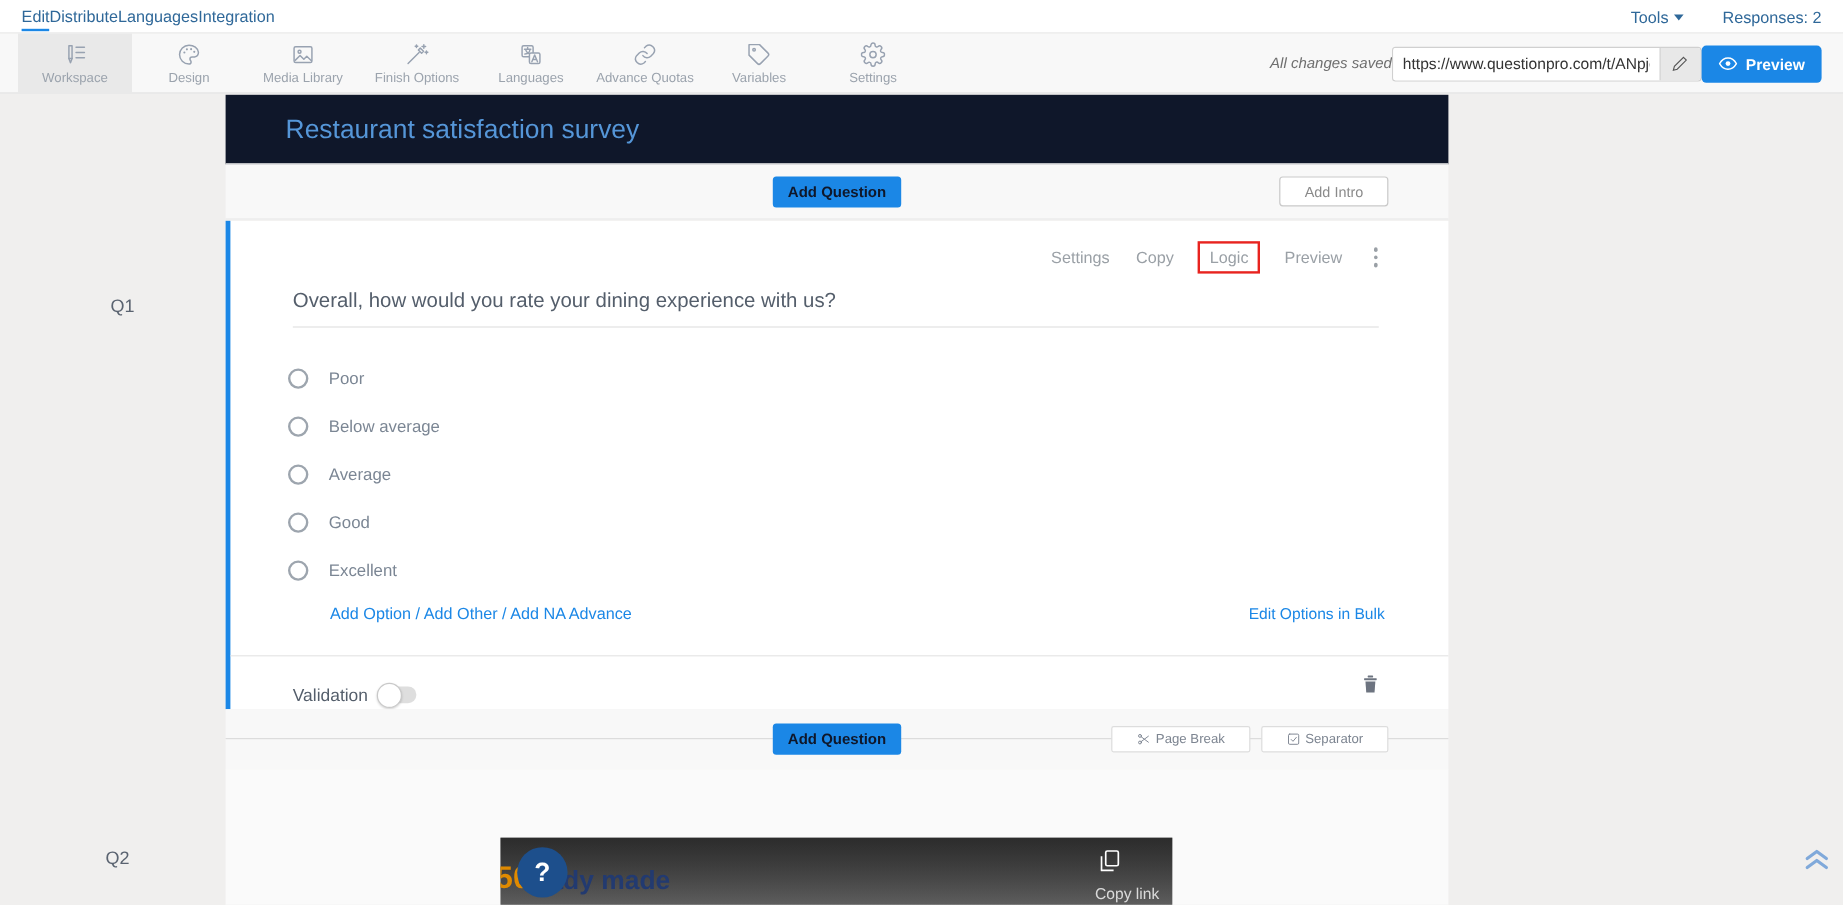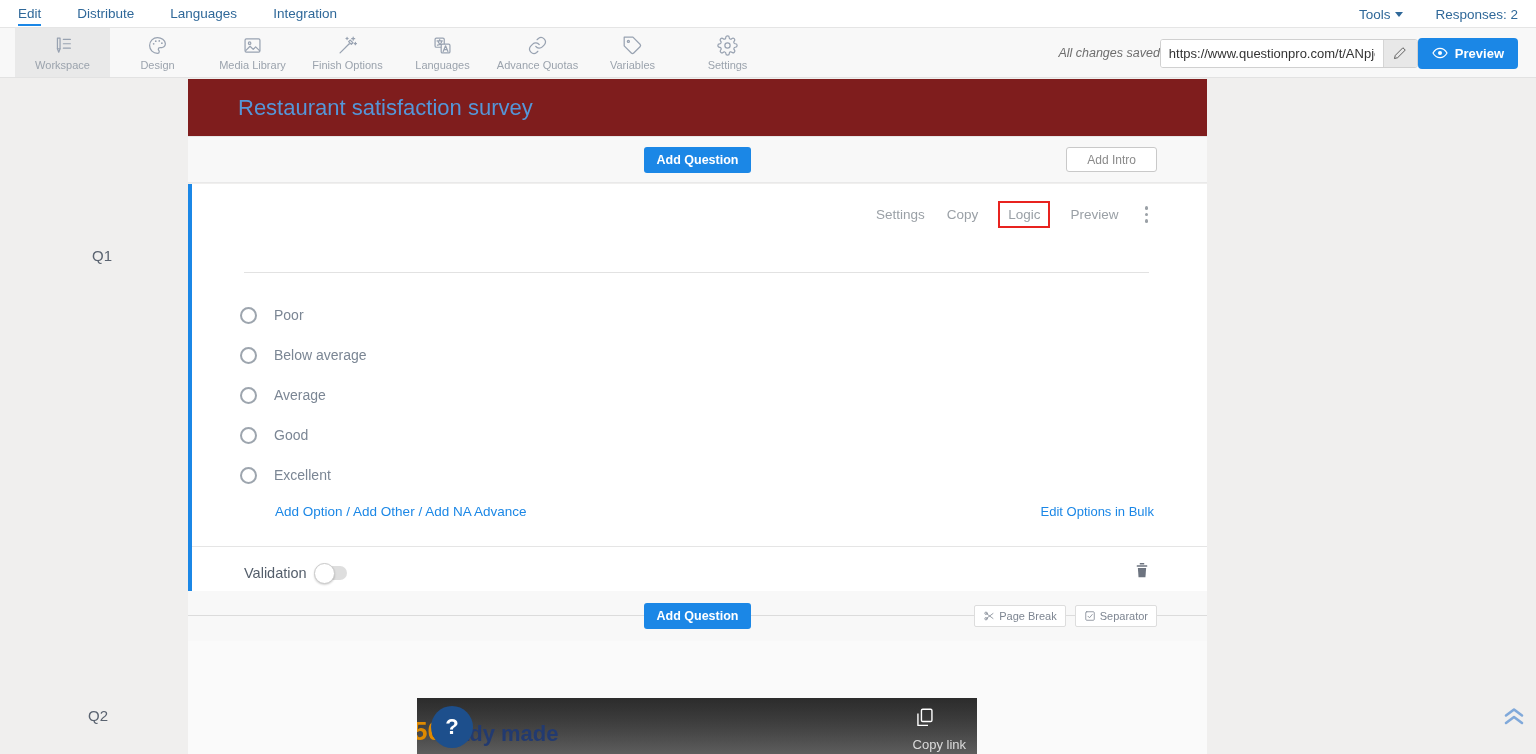--- a/index.html
+++ b/index.html
@@ -3,21 +3,21 @@
 <meta charset="utf-8">
 <style>
   * { margin:0; padding:0; box-sizing:border-box; }
   html,body { width:1536px; height:754px; overflow:hidden; }
   body { font-family:"Liberation Sans", sans-serif; background:#f0efee; color:#545e6b; }
   .screen { position:relative; width:1536px; height:754px; overflow:hidden; }
 
   
   .topnav { position:relative; height:28px; background:#fff; border-bottom:1px solid #e5e5e5;
             display:flex; align-items:center; padding:0 18px; }
-  .nav-left { display:flex; gap:36px; }
+  .nav-left { display:flex; }
   .nav-item { font-size:13.5px; color:#2f6899; cursor:pointer; padding:4px 0 3px; }
   .nav-item.active { border-bottom:2px solid #1b87e6; }
   .nav-right { margin-left:auto; display:flex; gap:32px; align-items:center; }
   .nav-right .nav-item { display:flex; align-items:center; gap:5px; }
   .caret-down { width:0; height:0; border-left:4px solid transparent; border-right:4px solid transparent;
                 border-top:5px solid #2f6899; display:inline-block; }
 
   
   .toolbar { position:relative; height:50px; background:#f8f8f8; border-bottom:1px solid #e2e2e2;
              display:flex; align-items:stretch; }
@@ -42,28 +42,28 @@
   .preview-btn svg { width:16px; height:16px; stroke:#fff; fill:none; stroke-width:1.8; }
 
   
   .main { position:absolute; top:79px; left:0; right:0; bottom:0; }
   .content { position:absolute; left:188px; top:0; width:1019px; bottom:0; }
 
   .qlabel { position:absolute; font-size:15px; color:#5a6370; }
   .qlabel.q1 { left:92px; top:168px; }
   .qlabel.q2 { left:88px; top:628px; }
 
-  .title-card { height:58px; background:#7f1d1d; border-bottom:1px solid #e7e7e7;
+  .title-card { height:58px; background:#0f172a; border-bottom:1px solid #e7e7e7;
                 display:flex; align-items:center; padding-left:50px; }
   .survey-title { font-size:22px; color:#5596d8; }
 
   .addrow { position:relative; height:46px; background:#f8f8f8; display:flex; align-items:center;
             justify-content:center; }
   .addrow1 { border-bottom:1px solid #e9e9e9; }
-  .btn-primary { background:#1b87e6; color:#ffffff; font-size:12.5px; font-weight:bold; border:none;
+  .btn-primary { background:#1b87e6; color:#0f172a; font-size:12.5px; font-weight:bold; border:none;
                  border-radius:3px; padding:6px 13px; cursor:pointer; position:relative; z-index:1; }
   .btn-ghost { position:absolute; right:50px; top:10px; height:25px; padding:0 20px; background:#fff;
                border:1px solid #c9c9c9; border-radius:3px; color:#8a8a8a; font-size:12px; cursor:pointer; }
 
   .qcard { position:relative; margin-top:1px; height:407px; background:#fff; border-left:4px solid #1b87e6; }
   .q-actions { position:absolute; top:20px; right:55px; display:flex; align-items:center; gap:22px;
                font-size:13.5px; color:#9aa0a6; }
   .q-action { cursor:pointer; }
   .q-action.logic-highlight { border:2px solid #e8231f; padding:4px 8px; margin:-6px -2px; }
   .kebab { display:flex; flex-direction:column; gap:3px; cursor:pointer; padding:2px 4px; }
@@ -76,33 +76,33 @@
   .option { height:40px; display:flex; align-items:center; cursor:pointer;text-align:center; }
   .radio { width:17px; height:17px; border:2px solid #9da5ae; border-radius:50%; background:#fff; flex:none; }
   .option-label { margin-left:17px; font-size:14px; color:#7b8694; }
 
   .opt-links { position:absolute; top:320px; left:83px; font-size:13.5px; color:#1b87e6; }
   .opt-links span { cursor:pointer; }
   .opt-links .sep { cursor:default; }
   .edit-bulk { position:absolute; top:320px; right:53px; font-size:13px; color:#1b87e6; cursor:pointer; }
 
   .q-divider { position:absolute; top:362px; left:0; right:0; border-top:1px solid #e5e5e5; }
-  .validation-row { position:absolute; top:372px; left:52px; height:34px; display:flex; align-items:center; }
+  .validation-row { position:absolute; top:388px; left:52px; height:34px; display:flex; }
   .validation-label { font-size:14.5px; color:#545e6b; margin-right:10px; }
   .toggle { width:30px; height:14px; background:#dedede; border-radius:8px; position:relative; cursor:pointer; }
   .toggle::after { content:""; position:absolute; left:-3px; top:-3px; width:19px; height:19px;
                    background:#fff; border:1px solid #c9c9c9; border-radius:50%;
                    box-shadow:0 1px 2px rgba(0,0,0,.18); }
   .trash-btn { position:absolute; top:376px; right:56px; width:18px; height:20px; cursor:pointer; }
   .trash-btn svg { width:18px; height:20px; fill:#6d7480; }
 
   .addrow2 { height:50px; }
   .addrow2::before { content:""; position:absolute; left:0; right:0; top:24px; border-top:1px solid #dcdcdc; }
   .break-btns { position:absolute; right:50px; top:14px; display:flex; gap:9px; z-index:1; }
-  .mini-btn { height:22px; padding:0 8px; background:#fff; border:1px solid #ddd; border-radius:2px;
+  .mini-btn { height:22px; padding:0 20px; background:#fff; border:1px solid #ddd; border-radius:2px;
               color:#7d8591; font-size:11px; display:flex; align-items:center; gap:4px; cursor:pointer; }
   .mini-btn svg { width:12px; height:12px; stroke:#7d8591; fill:none; stroke-width:1.6;
                   stroke-linecap:round; stroke-linejoin:round; }
 
   .q2card { position:relative; height:160px; background:#fafafa; }
   .video { position:absolute; left:229px; top:57px; width:560px; height:150px; overflow:hidden;
            background:linear-gradient(to bottom,#6f6f6f,#a8a8a8 45%,#d9d9d9 75%,#e9e9e9); cursor:pointer; }
   .video-overlay { position:absolute; inset:0;
            background:linear-gradient(to bottom,rgba(25,25,25,.78),rgba(25,25,25,.40) 48%,rgba(25,25,25,0) 85%); }
   .thumb-num { position:absolute; left:-4px; top:18px; font-size:26px; font-weight:bold; color:#e08a00; z-index:1; }
@@ -260,20 +260,21 @@
           <span class="q-action">Copy</span>
           <span class="q-action logic-highlight">Logic</span>
           <span class="q-action">Preview</span>
           <span class="kebab">
               <i></i>
               <i></i>
               <i></i>
             </span>
         </div>
 
+        <div class="q-text">Overall, how would you rate your dining experience with us?</div>
         <div class="q-underline"></div>
 
         <div class="options">
           <div class="option">
             <span class="radio"></span>
             <span class="option-label">Poor</span>
           </div>
           <div class="option">
             <span class="radio"></span>
             <span class="option-label">Below average</span>

